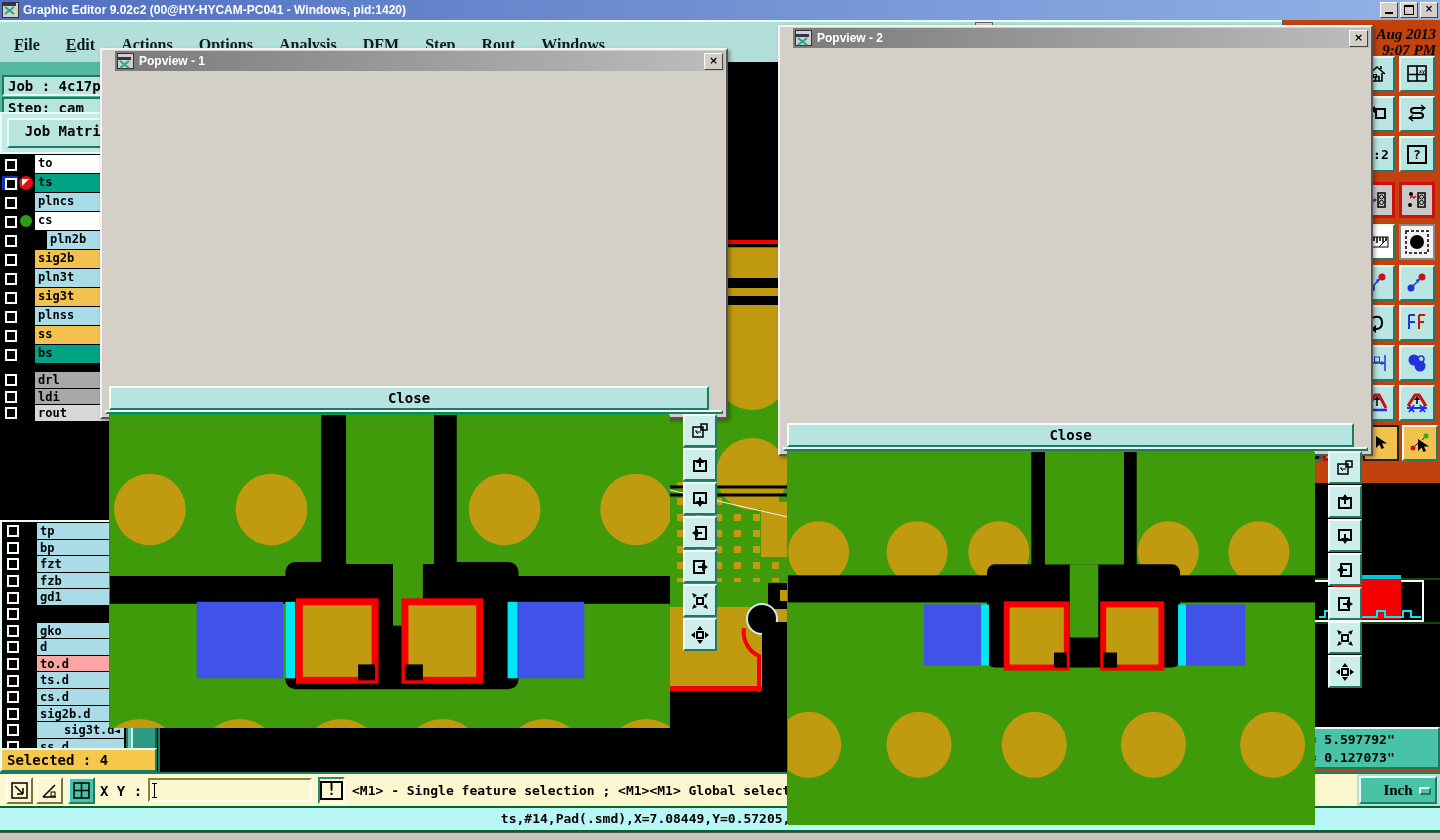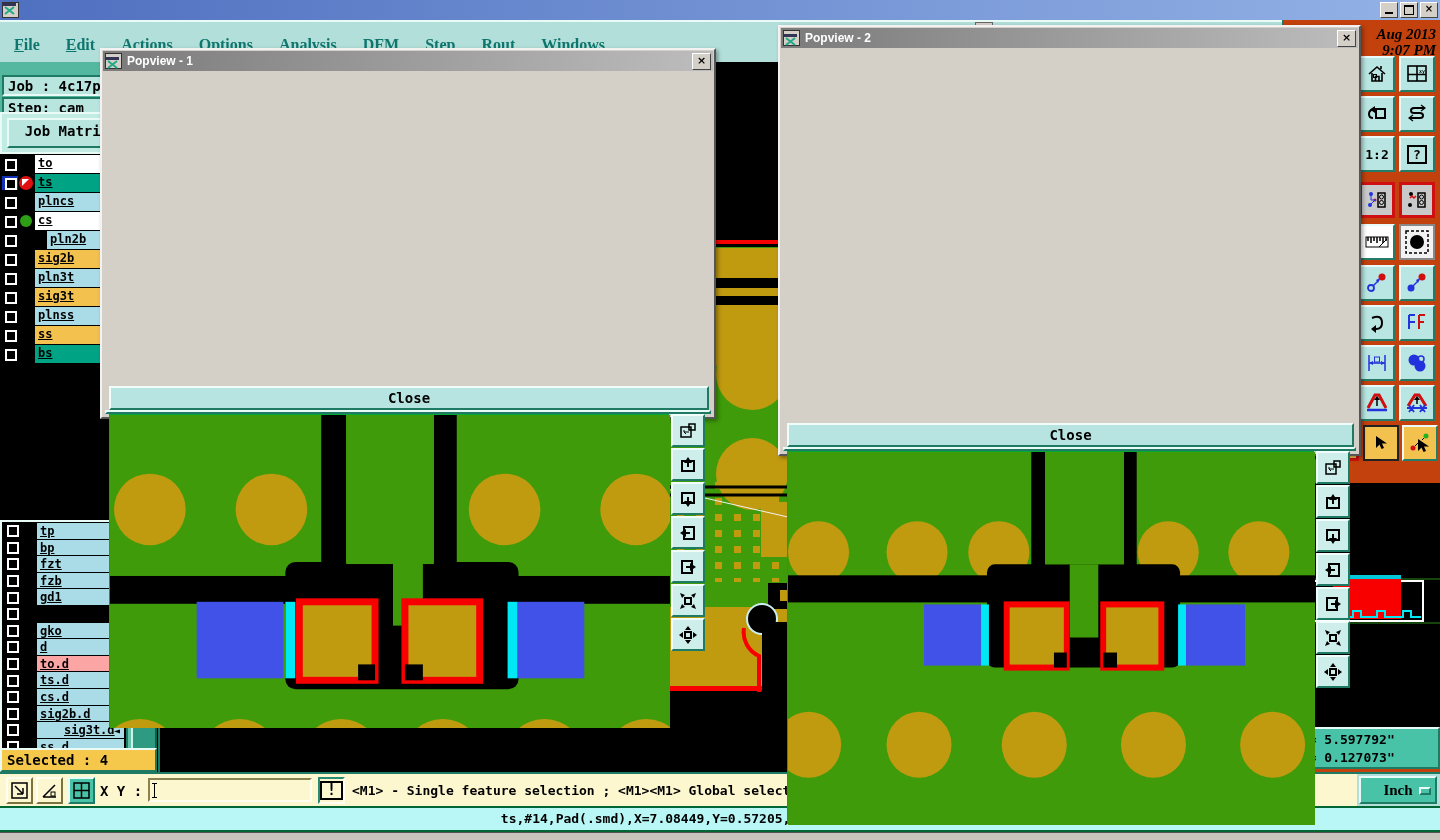--- a/index.html
+++ b/index.html
@@ -13,21 +13,21 @@
   #titletext{color:#fff;font:bold 12px "Liberation Sans",sans-serif;white-space:nowrap;}
   #winbtns{margin-left:auto;display:flex;gap:2px;}
   .wbtn{width:16px;height:14px;background:#d4d0c8;border:1px solid;border-color:#fff #444 #444 #fff;
     font:bold 10px "DejaVu Sans",sans-serif;text-align:center;line-height:12px;color:#000;}
   .wbtn .minbar{display:block;margin:9px auto 0;width:8px;height:2px;background:#000;}
   .wbtn .rst{display:block;margin:2px auto 0;width:8px;height:7px;border:1px solid #000;border-top:2px solid #000;}
   
   #menubar{position:absolute;left:0;top:20px;width:1440px;height:42px;background:#b2dfd9;
     border-top:2px solid #e9fbf7;box-sizing:border-box;}
   #menuitems{position:absolute;left:14px;top:14px;display:flex;gap:26px;}
-  .mitem{font:bold 16px "Liberation Serif",serif;color:#0f766e;}
+  .mitem{font:bold 16px "Liberation Serif",serif;color:#0f172a;}
   .mitem u{text-decoration:underline;}
   #childrst{position:absolute;left:975px;top:0px;width:16px;height:8px;background:#d4d0c8;border:1px solid #666;}
   
   #leftpanel{position:absolute;left:0;top:62px;width:160px;height:710px;background:#54b8a1;}
   .jobbox{position:absolute;left:2px;width:153px;height:21px;background:#b8e6de;
     border:2px solid;border-color:#1f7a64 #e9fbf7 #e9fbf7 #1f7a64;
     font:bold 14px "DejaVu Sans Mono",monospace;line-height:18px;padding-left:4px;box-sizing:border-box;white-space:nowrap;overflow:hidden;}
   #jobmatrixpanel{position:absolute;left:0px;top:50px;width:157px;height:38px;background:#c2ebe4;
     border:2px solid;border-color:#e9fbf7 #1f7a64 #1f7a64 #e9fbf7;}
   #jobmatrix{position:absolute;left:5px;top:4px;width:116px;height:26px;background:#b8e6de;
@@ -35,21 +35,21 @@
     font:bold 14px "DejaVu Sans Mono",monospace;text-align:center;line-height:22px;}
   #layerarea{position:absolute;left:0;top:90px;width:160px;height:622px;background:#000;
     border-top:2px solid #e9fbf7;box-sizing:border-box;}
   .lrow{display:flex;align-items:center;height:19px;background:#000;}
   .lrow2{height:16.6px;}
   .cbx{width:16px;height:14px;flex:none;margin-left:2px;position:relative;background:#000;}
   .cbx i{position:absolute;left:3px;top:2px;width:8px;height:8px;border:2px solid #fff;background:#000;}
   .cbx.act{background:#1530b8;}
   .icsl{width:17px;height:16px;flex:none;position:relative;}
   .lbl{flex:1;height:100%;font:bold 12px "DejaVu Sans Mono",monospace;line-height:16px;padding-left:3px;
-       border-top:1px solid #000;box-sizing:border-box;color:#000;white-space:nowrap;position:relative;text-decoration:underline;}
+       border-top:1px solid #000;box-sizing:border-box;color:#000;white-space:nowrap;position:relative;}
   .lbl .mk{position:absolute;right:4px;top:1px;font-size:10px;}
   .dotg{position:absolute;left:2px;top:2px;width:12px;height:12px;border-radius:50%;background:#2e9e16;}
   .workarr{position:absolute;left:1px;top:1px;width:14px;height:14px;border-radius:50%;background:#e01010;}
   .workarr:after{content:"";position:absolute;left:3px;top:3px;width:0;height:0;
      border-left:7px solid #fff;border-bottom:7px solid transparent;}
   #group2{position:absolute;left:0;top:366px;width:160px;height:256px;background:#000;
      border:2px solid;border-color:#e9fbf7 #1f7a64 #1f7a64 #e9fbf7;box-sizing:border-box;overflow:hidden;}
   #g2rows{position:absolute;left:0;top:0;width:122px;}
   #lscroll{position:absolute;right:2px;top:0;width:30px;height:100%;background:#63c2ac;
      border-left:2px solid #1f7a64;box-sizing:border-box;}
@@ -101,21 +101,21 @@
      font:bold 15px "Liberation Serif",serif;text-align:center;line-height:24px;}
   #inchbtn .hdl{position:absolute;right:4px;top:9px;width:12px;height:8px;background:#49c3a8;
      border:2px solid;border-color:#e9fbf7 #1f7a64 #1f7a64 #e9fbf7;box-sizing:border-box;}
   
   #statusbar{position:absolute;left:0;top:806px;width:1440px;height:26px;background:#b9f6f6;
      border-top:2px solid #063;border-bottom:2px solid #063;box-sizing:border-box;
      font:bold 13px "DejaVu Sans Mono",monospace;text-align:center;line-height:22px;}
   #bottomstrip{position:absolute;left:0;top:832px;width:1440px;height:8px;background:#c8c4bc;border-top:1px solid #555;}
   
   .popup{position:absolute;background:#d4d0c8;border:2px solid;border-color:#f2f2f2 #555 #555 #f2f2f2;
-     box-shadow:2px 2px 4px rgba(0,0,0,.35);}
+     box-shadow:2px 2px 4px rgba(0,0,0,.35);padding-left:12px;}
   .ptitle{height:20px;margin:1px;background:linear-gradient(90deg,#7b7b7b,#bdbdbd);
      display:flex;align-items:center;padding:0 2px;}
   .picon{width:15px;height:14px;background:#d4d0c8;border:1px solid #333;margin-right:5px;position:relative;flex:none;}
   .ptxt{color:#fff;font:bold 12px "Liberation Sans",sans-serif;}
   .px{margin-left:auto;width:17px;height:15px;background:#d4d0c8;border:1px solid;border-color:#fff #444 #444 #fff;
      font:bold 11px "DejaVu Sans",sans-serif;text-align:center;line-height:13px;}
   .pbody{position:absolute;left:3px;right:3px;bottom:3px;background:#62c4ae;
      border:2px solid;border-color:#e9fbf7 #1f7a64 #1f7a64 #e9fbf7;box-sizing:border-box;}
   .pcontent{position:absolute;left:2px;top:2px;border:1px solid #0a3;box-sizing:border-box;}
   .pcontent svg{display:block;}
@@ -131,20 +131,21 @@
 
 <div id="app">
 
   <div id="titlebar">
     <div id="appicon">
       <svg width="13" height="12">
           <rect x="0" y="0" width="13" height="3" fill="#335"></rect>
           <path d="M2,4 L11,11 M11,4 L2,11" stroke="#2a8" stroke-width="2"></path>
         </svg>
     </div>
+    <span id="titletext">Graphic Editor 9.02c2 (00@HY-HYCAM-PC041 - Windows, pid:1420)</span>
     <div id="winbtns">
       <div class="wbtn">
           <span class="minbar"></span>
         </div>
       <div class="wbtn">
           <span class="rst"></span>
         </div>
       <div class="wbtn">×</div>
     </div>
   </div>
@@ -245,20 +246,43 @@
             </span>
             <span class="icsl"></span>
             <span class="lbl" style="background: rgb(242, 193, 78);">ss</span>
           </div>
           <div class="lrow">
             <span class="cbx">
               <i></i>
             </span>
             <span class="icsl"></span>
             <span class="lbl" style="background: rgb(0, 163, 131);">bs</span>
+          </div>
+        </div>
+      <div id="gdrill" style="margin-top:8px">
+          <div class="lrow lrow2">
+            <span class="cbx">
+              <i></i>
+            </span>
+            <span class="icsl"></span>
+            <span class="lbl" style="background: rgb(168, 168, 168);">drl</span>
+          </div>
+          <div class="lrow lrow2">
+            <span class="cbx">
+              <i></i>
+            </span>
+            <span class="icsl"></span>
+            <span class="lbl" style="background: rgb(168, 168, 168);">ldi</span>
+          </div>
+          <div class="lrow lrow2">
+            <span class="cbx">
+              <i></i>
+            </span>
+            <span class="icsl"></span>
+            <span class="lbl" style="background: rgb(216, 216, 216);">rout</span>
           </div>
         </div>
       <div id="group2">
         <div id="g2rows">
             <div class="lrow lrow2">
               <span class="cbx">
                 <i></i>
               </span>
               <span class="icsl"></span>
               <span class="lbl" style="background: rgb(170, 220, 232);">tp</span>

